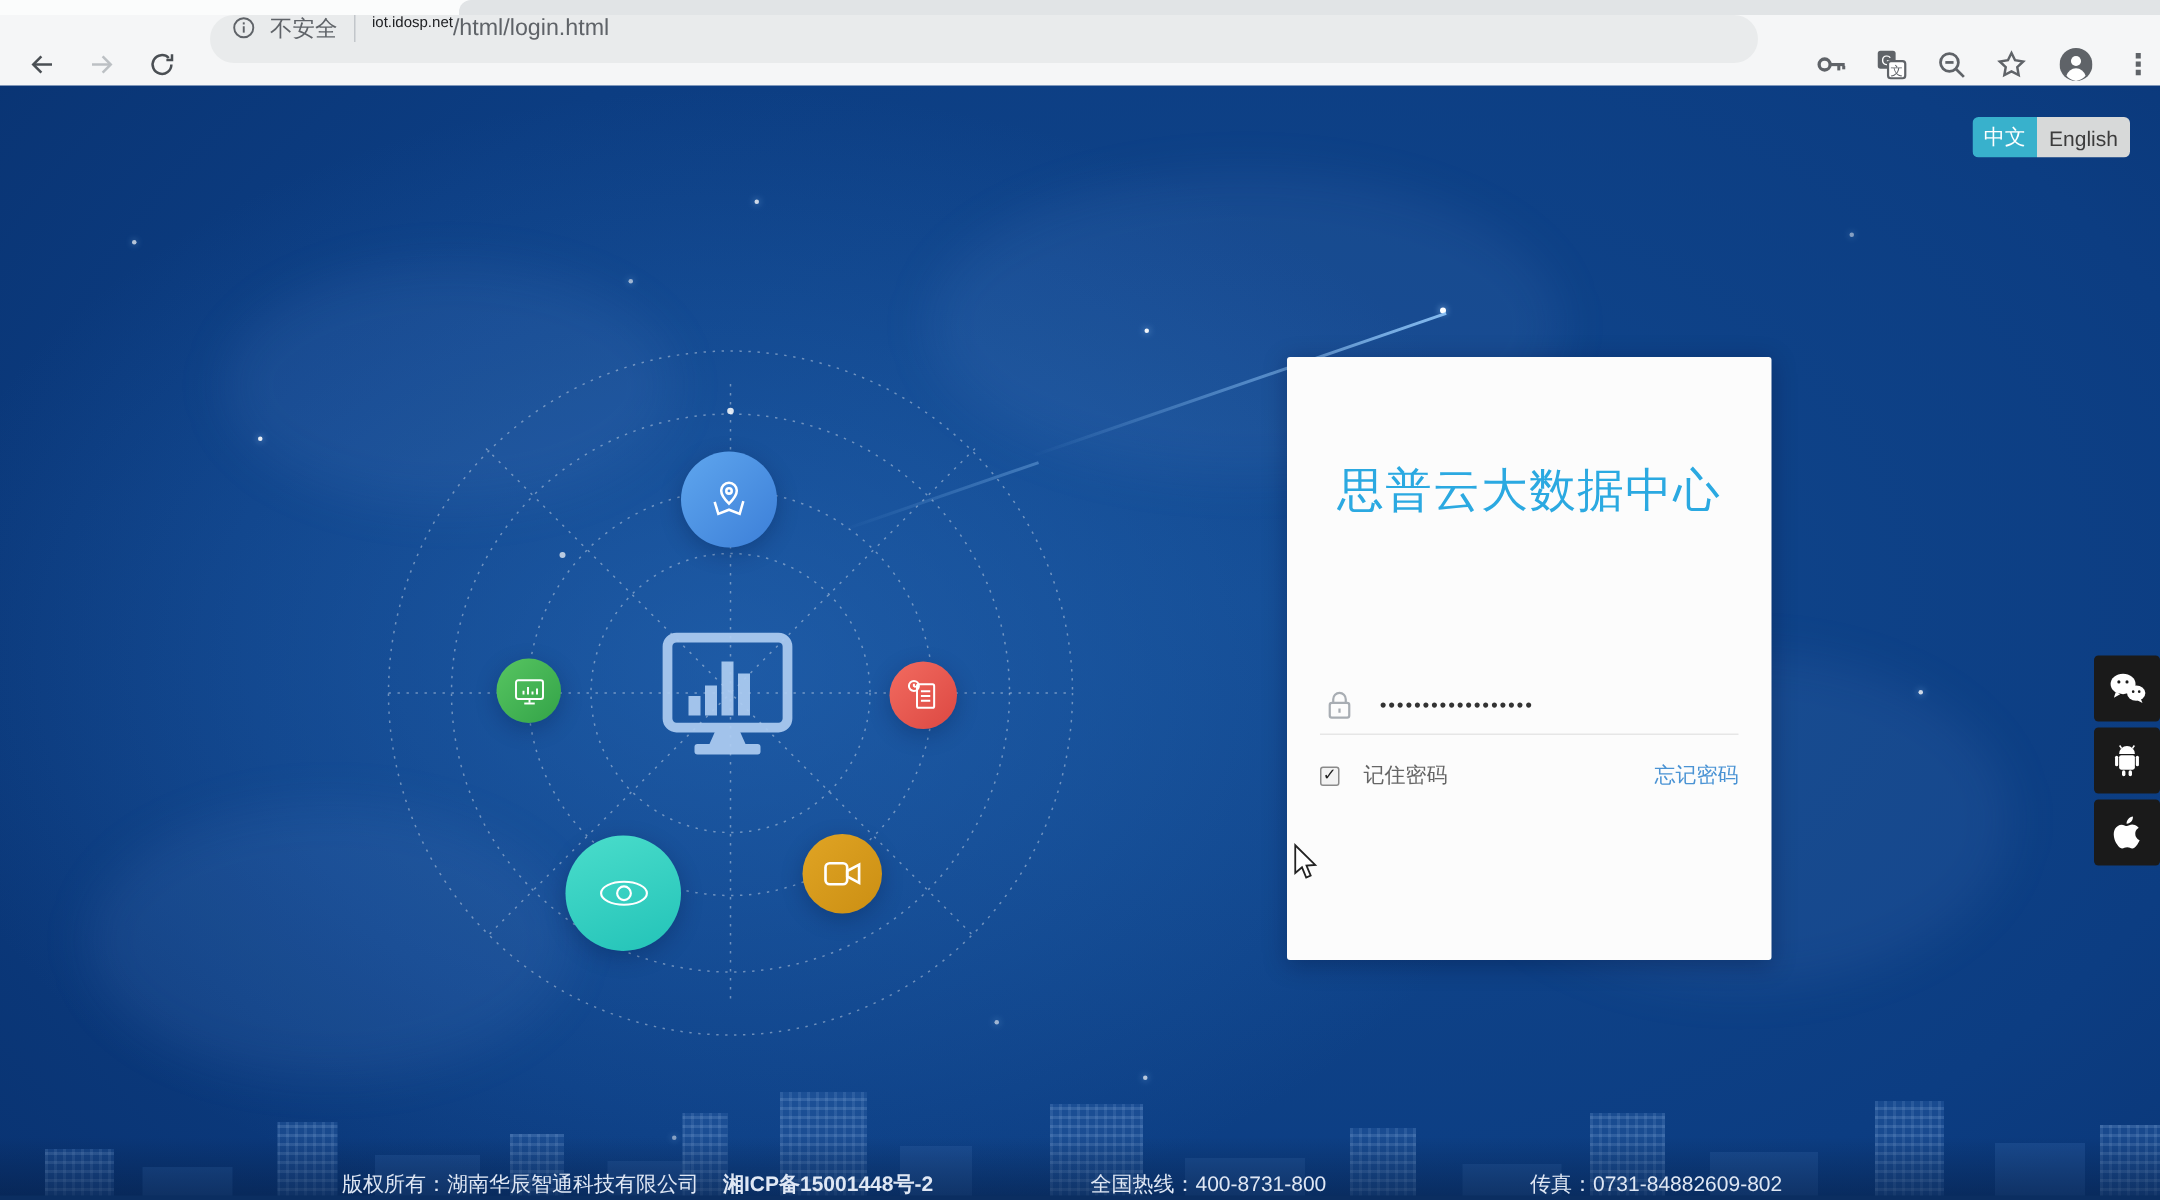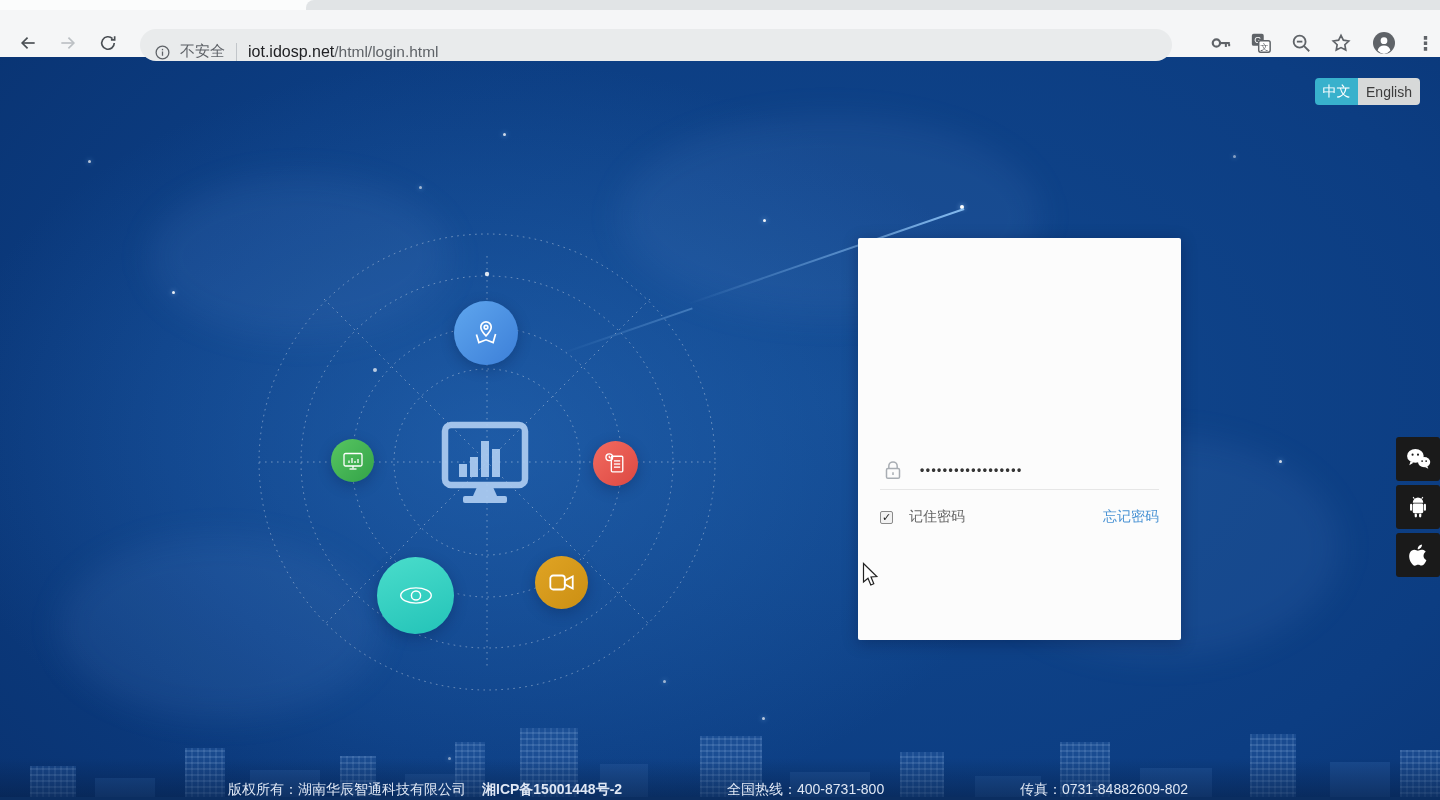--- a/index.html
+++ b/index.html
@@ -9,25 +9,25 @@
   
   .browser { position:absolute; top:0; left:0; width:1440px; height:57px; background:#f5f6f7; z-index:50; }
   .tabstrip { position:absolute; top:0; left:0; width:1440px; height:10px; background:#fbfcfc; }
   .tabstrip-rest { position:absolute; top:0; left:306px; right:0; height:10px; background:#e1e4e6; border-radius:8px 0 0 0; }
   .toolbar { position:absolute; top:10px; left:0; width:1440px; height:46px; display:flex; align-items:center; }
   .navbtn { width:24px; height:24px; display:flex; align-items:center; justify-content:center; }
   .navbtn svg { width:20px; height:20px; }
   .nav-back { position:absolute; left:16px; top:21px; }
   .nav-fwd  { position:absolute; left:56px; top:21px; }
   .nav-reload { position:absolute; left:96px; top:21px; }
-  .omnibox { position:absolute; left:140px; top:19px; width:1032px; height:32px; background:#e9ebec; border-radius:16px; display:flex; align-items:flex-end; padding:0 14px; }
+  .omnibox { position:absolute; left:140px; top:0; width:1032px; height:32px; background:#e9ebec; border-radius:16px; display:flex; align-items:flex-start; padding:0 14px; }
   .omnibox .info-i { width:17px; height:17px; flex:0 0 auto; }
   .sec-label { color:#5f6368; font-size:15px; margin-left:9px; white-space:nowrap; }
   .url-divider { width:1px; height:18px; background:#c2c6ca; margin:0 11px; }
-  .url-host { color:#202124; font-size:16px; white-space:nowrap; }
+  .url-host { color:#202124; font-size:10px; white-space:nowrap; }
   .url-path { color:#5f6368; font-size:15.5px; white-space:nowrap; }
   .tb-right { position:absolute; right:10px; top:10px; height:46px; display:flex; align-items:center; gap:17px; }
   .tbicon { width:23px; height:23px; display:flex; align-items:center; justify-content:center; }
   .tbicon svg { width:22px; height:22px; }
   .avatar-btn { width:30px; height:30px; }
   .menu-dots { font-size:19px; color:#5f6368; font-weight:bold; line-height:1; width:14px; text-align:center; }
 
   
   .page { position:absolute; top:57px; left:0; width:1440px; height:743px; overflow:hidden;
     background:
@@ -256,20 +256,21 @@
     </svg>
   </div>
   <div class="orbit orbit-orange">
     <svg viewBox="0 0 30 24" width="28" height="23" fill="none" stroke="#fff" stroke-width="1.9">
       <rect x="2.5" y="4.5" width="15.5" height="15" rx="3"></rect>
       <path d="M18 10l8.5-4.5v13L18 14z"></path>
     </svg>
   </div>
 
   <div class="card">
+    <div class="card-title">思普云大数据中心</div>
 
 
     <div class="field field-pass">
       <svg class="ficon" viewBox="0 0 28 28" fill="none" stroke="#A8ADB3" stroke-width="1.6">
         <rect x="7" y="12.5" width="14" height="10.5" rx="1.5"></rect>
         <path d="M9.5 12.5V9.8a4.5 4.5 0 0 1 9 0v2.7"></path>
         <line x1="14" y1="16.5" x2="14" y2="19.5"></line>
       </svg>
       <input class="pw" type="text" value="••••••••••••••••••" style="">
     </div>

